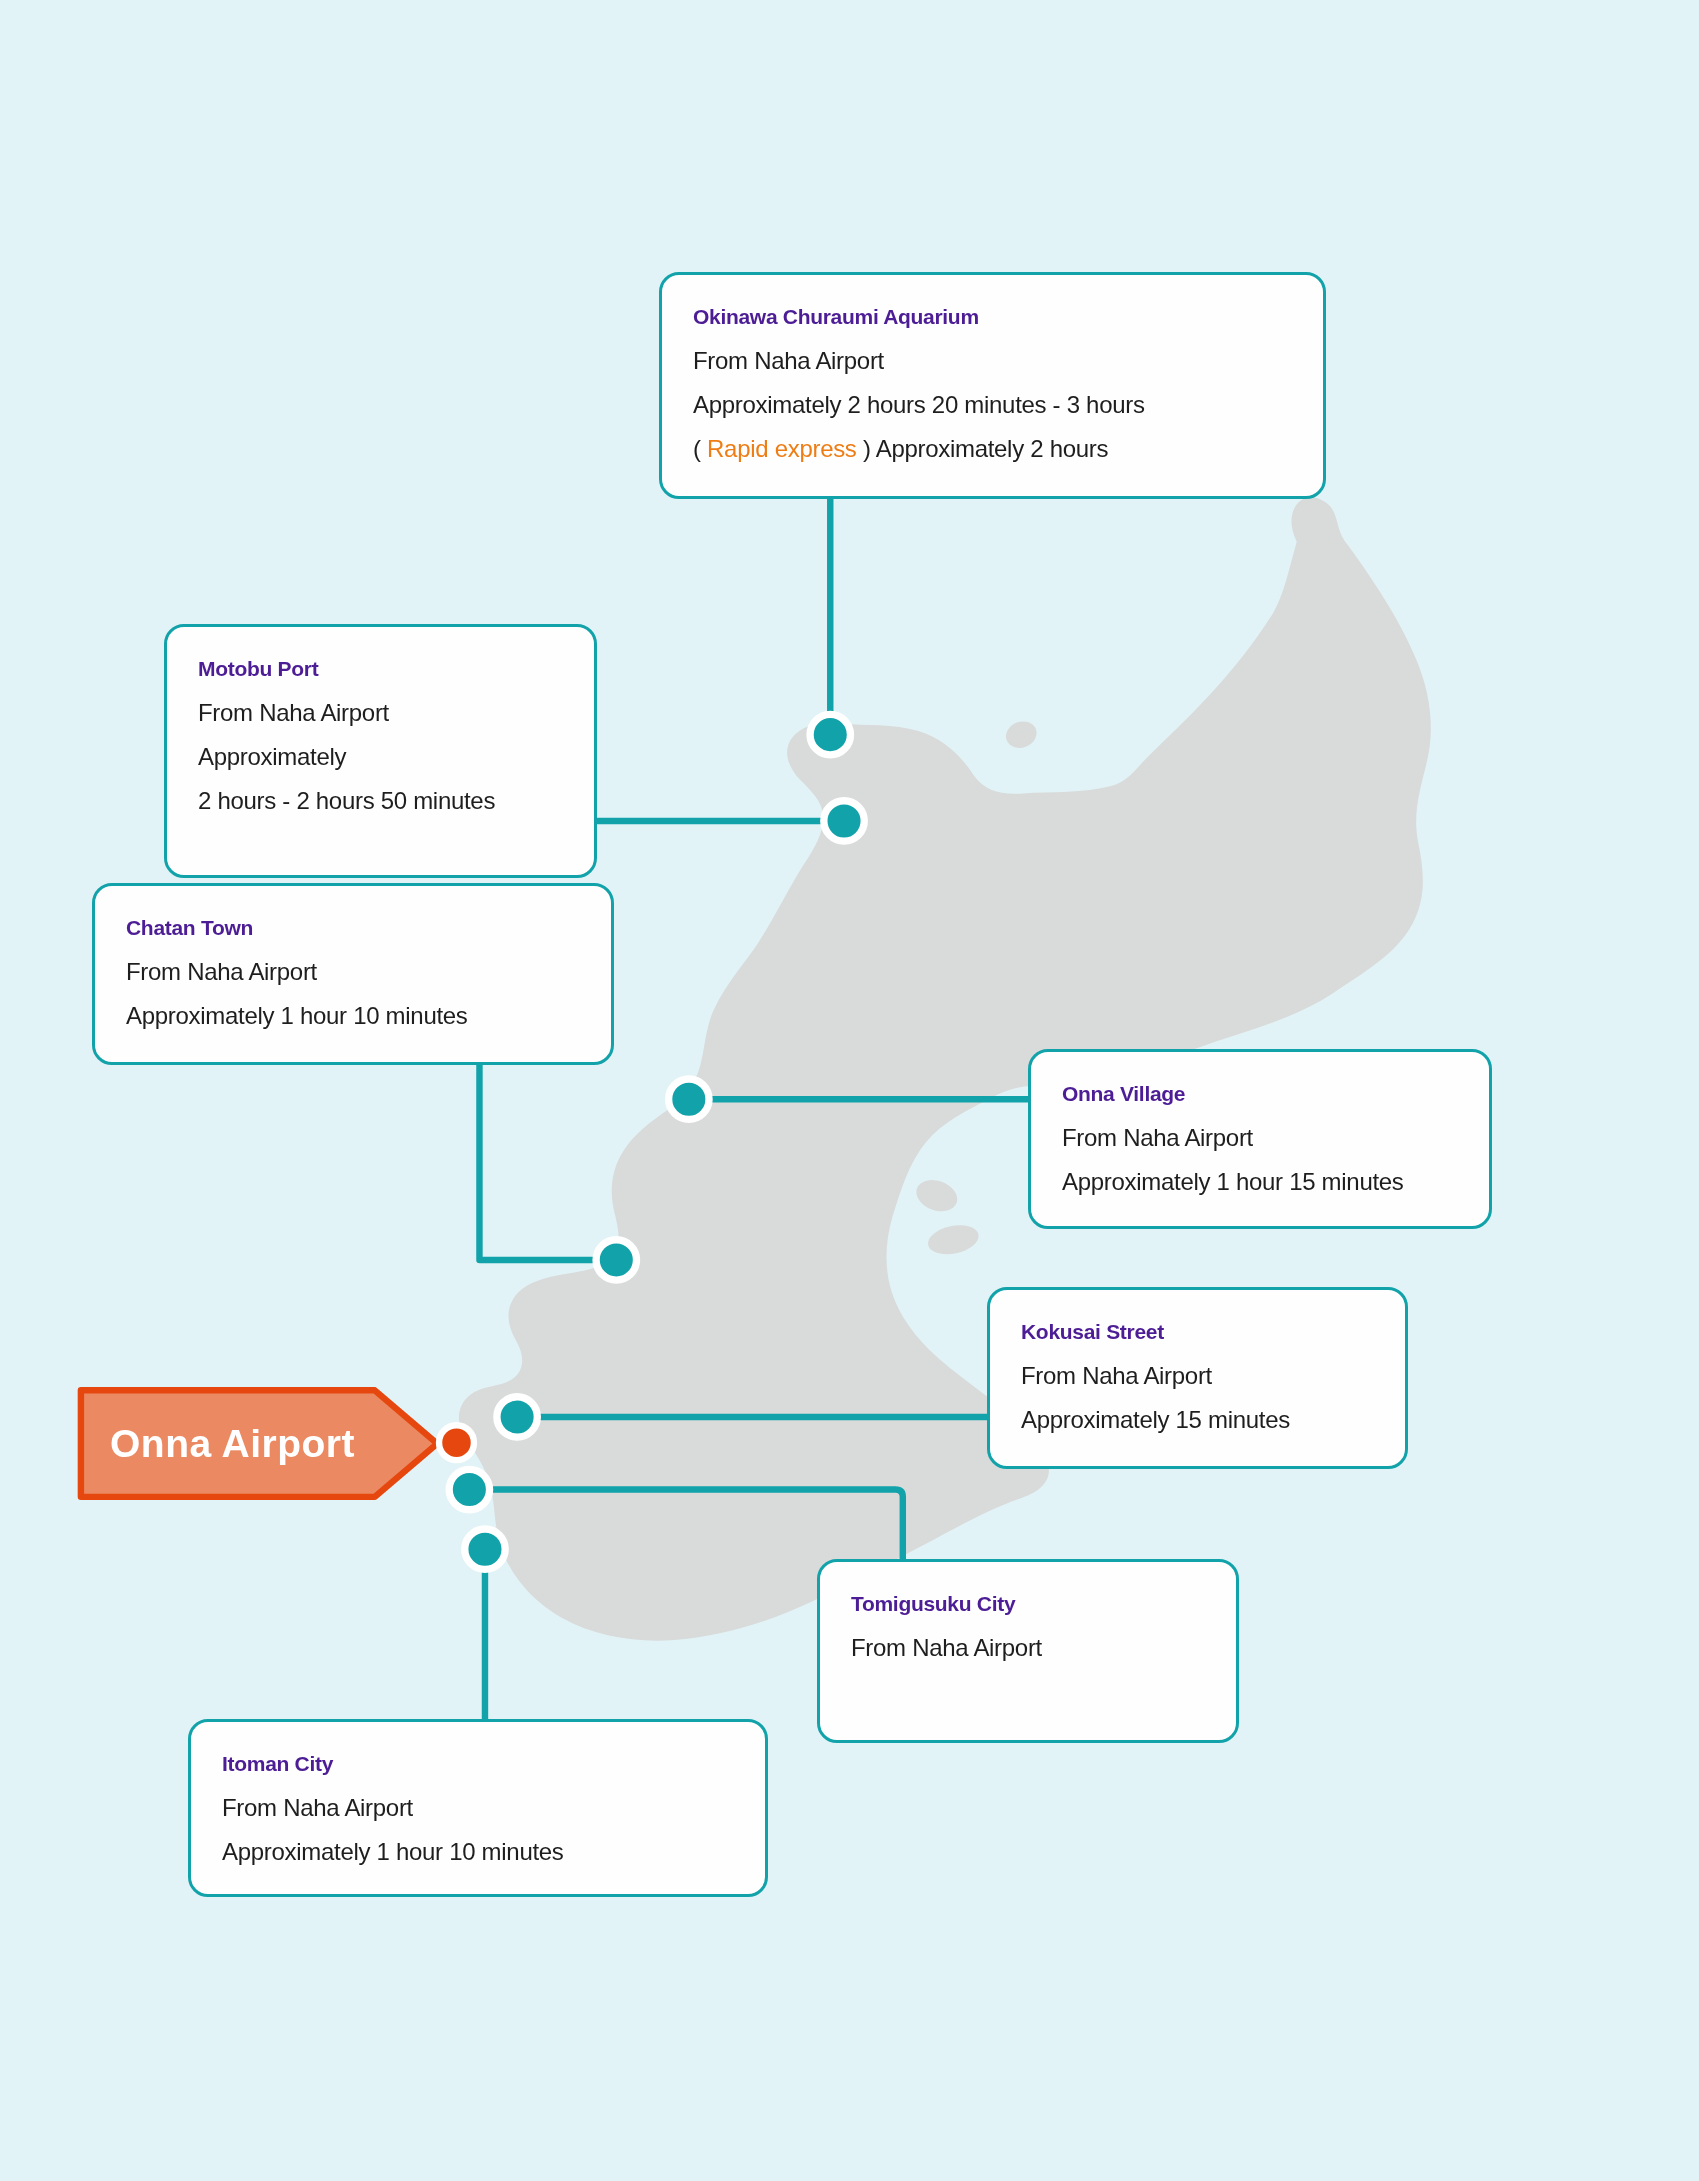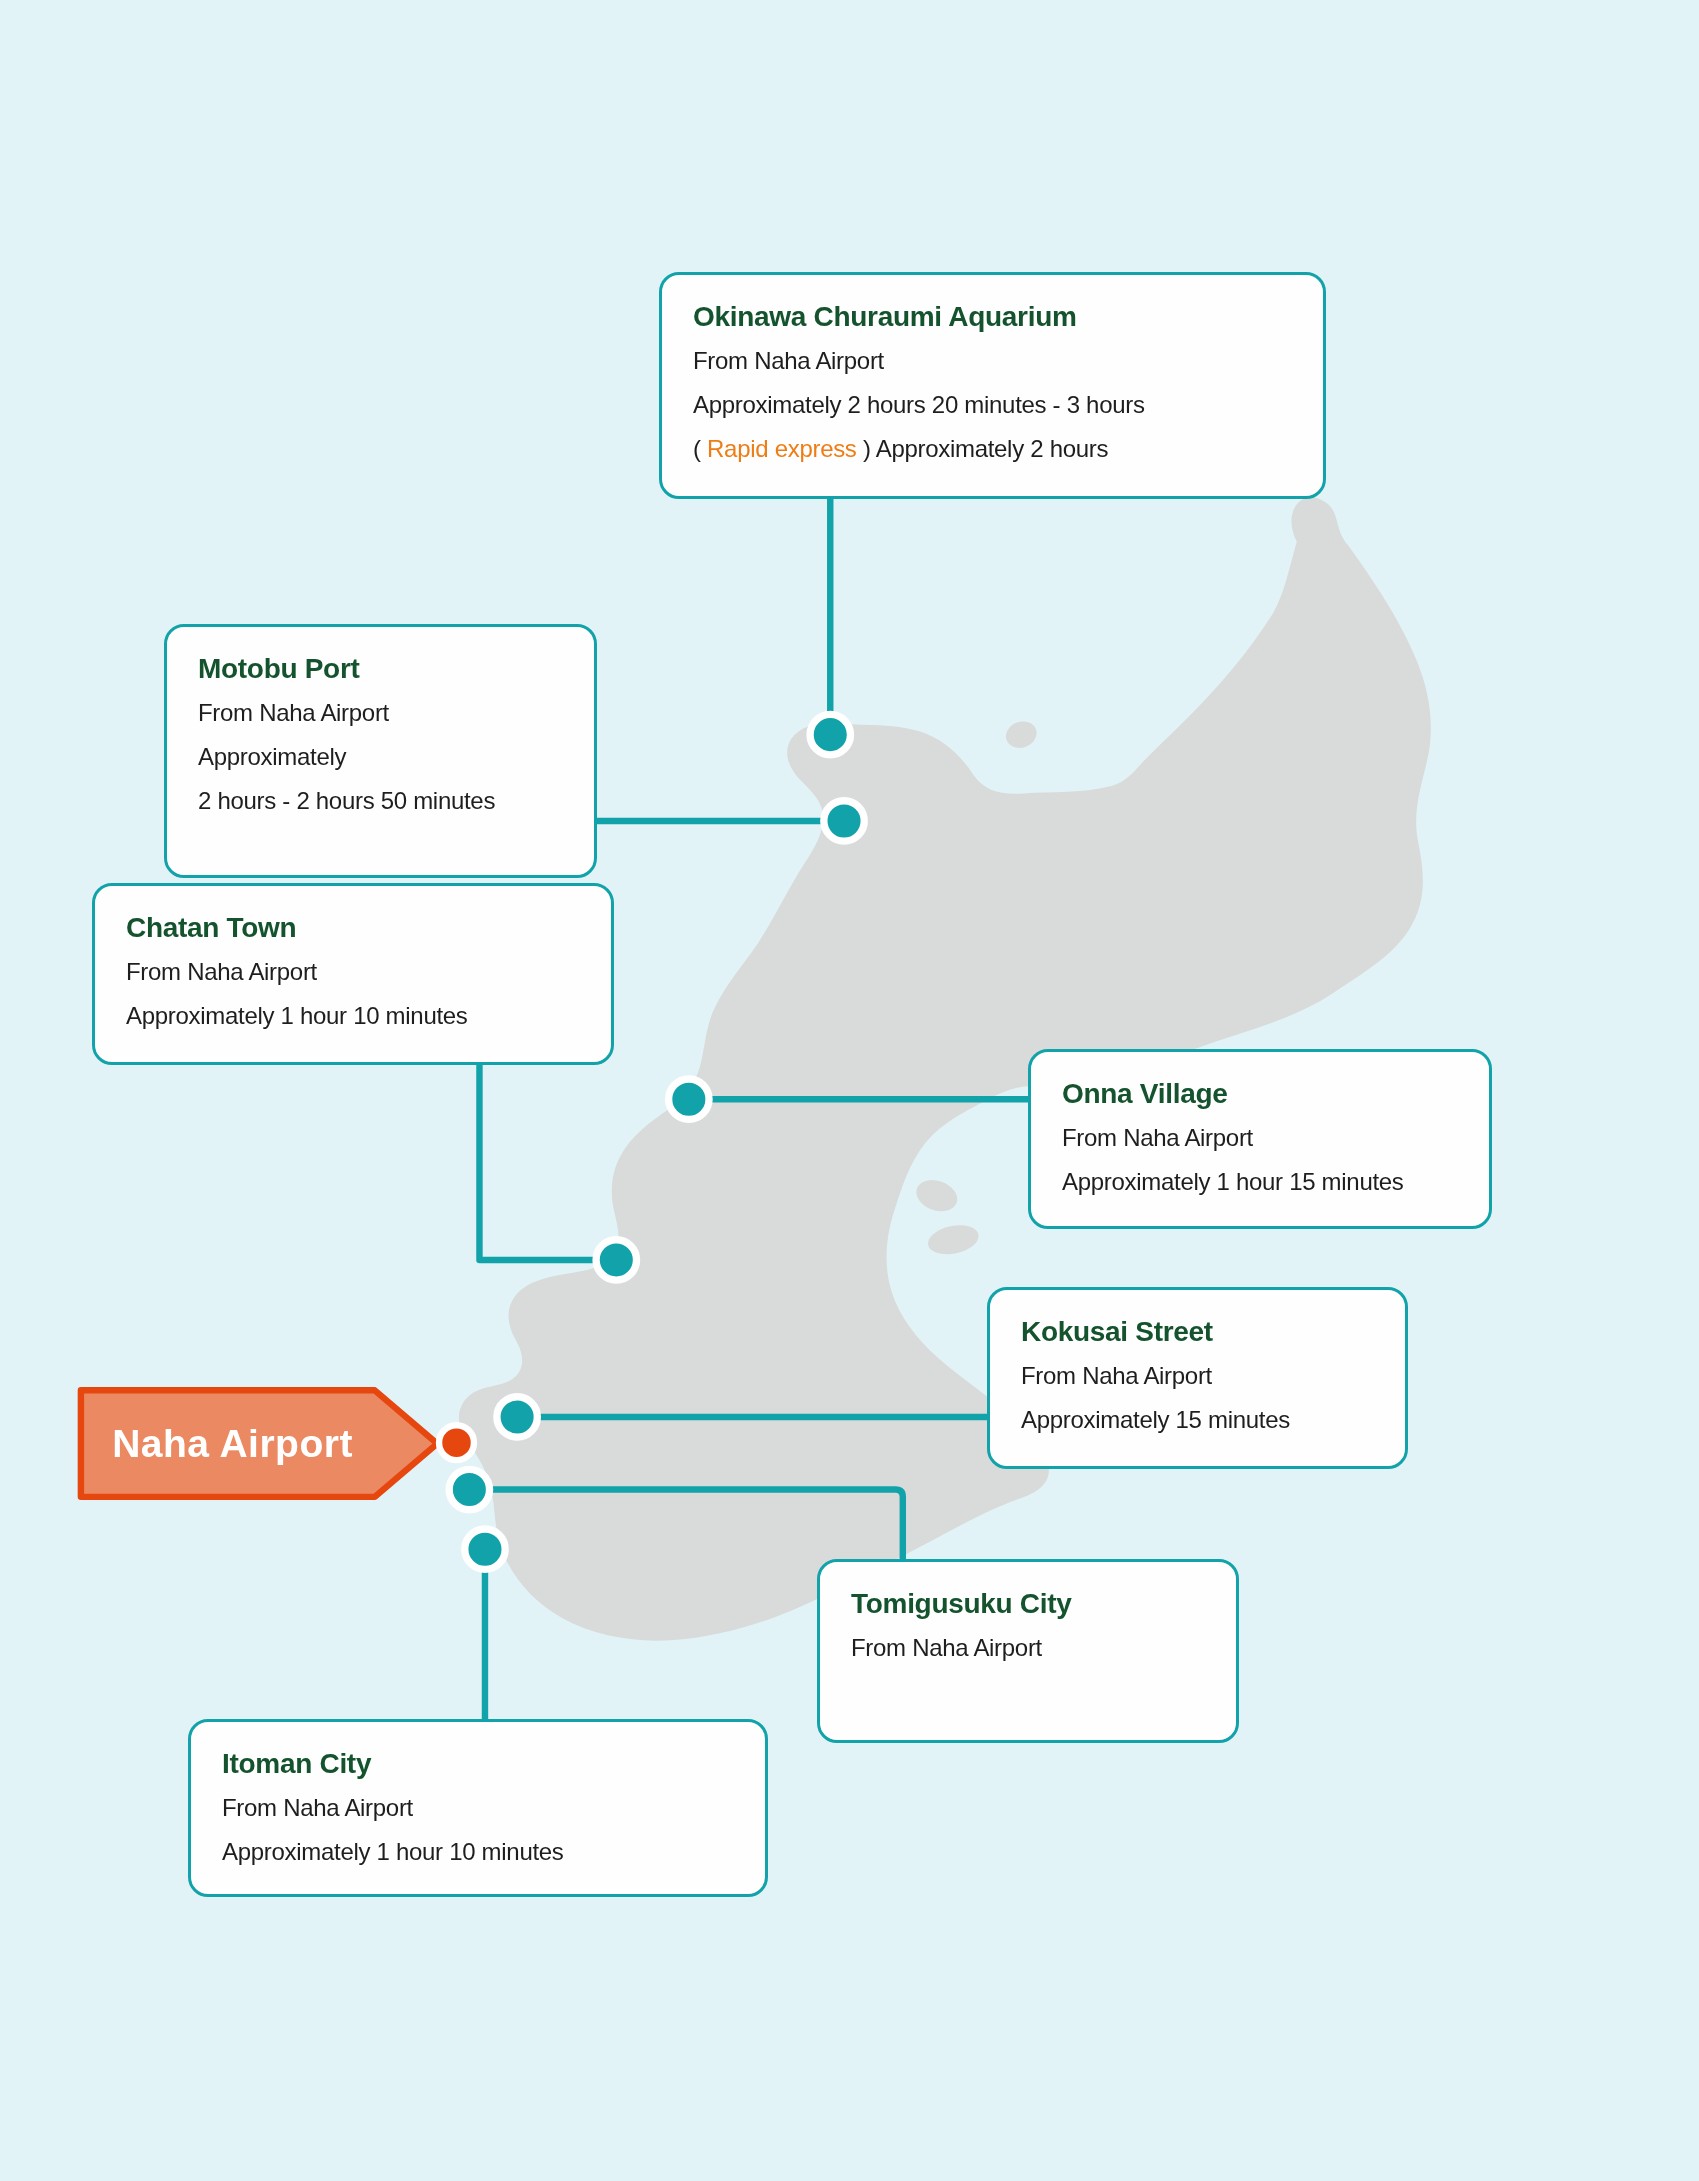--- a/index.html
+++ b/index.html
@@ -13,22 +13,22 @@
   svg.map{position:absolute;left:0;top:0;width:1700px;height:2181px;}
   .callout{
     position:absolute;
     background:#FEFEFE;
     border:3.7px solid #12A2AA;
     border-radius:20px;
     padding:20px 31px;
     box-sizing:border-box;
   }
   .c-title{
-    font-weight:700;font-size:28px;line-height:44px;
-    color:#14532d;white-space:nowrap;letter-spacing:-0.3px;
+    font-weight:700;font-size:21px;line-height:44px;
+    color:#4c1d95;white-space:nowrap;letter-spacing:-0.3px;
   }
   .c-line{
     font-weight:400;font-size:24px;line-height:44px;
     color:#1E1E1E;white-space:nowrap;letter-spacing:-0.3px;
   }
   .accent{color:#EE7D15;}
   .naha-label{
     position:absolute;left:81px;top:1390px;width:303px;height:107px;
     display:flex;align-items:center;justify-content:center;
     font-weight:700;font-size:39px;color:#FFFFFF;letter-spacing:0.5px;
@@ -127,21 +127,21 @@
       <circle cx="919" cy="894" r="22" fill="#12A2AA"></circle>
       <circle cx="750" cy="1197" r="22" fill="#12A2AA"></circle>
       <circle cx="671" cy="1372" r="22" fill="#12A2AA"></circle>
       <circle cx="563" cy="1543" r="22" fill="#12A2AA"></circle>
       <circle cx="511" cy="1622" r="22" fill="#12A2AA"></circle>
       <circle cx="528" cy="1687" r="22" fill="#12A2AA"></circle>
       <circle cx="497" cy="1571" r="19" fill="#E5470F" stroke-width="7"></circle>
     </g>
   </svg>
 
-  <div class="naha-label">Naha Airport</div>
+  <div class="naha-label">Onna Airport</div>
 
   <div class="callout" id="co-churaumi">
     <div class="c-title">Okinawa Churaumi Aquarium</div>
     <div class="c-line">From Naha Airport</div>
     <div class="c-line">Approximately 2 hours 20 minutes - 3 hours</div>
     <div class="c-line"><span>( </span><span class="accent">Rapid express</span><span> ) Approximately 2 hours</span></div>
   </div>
 
   <div class="callout" id="co-motobu">
     <div class="c-title">Motobu Port</div>

